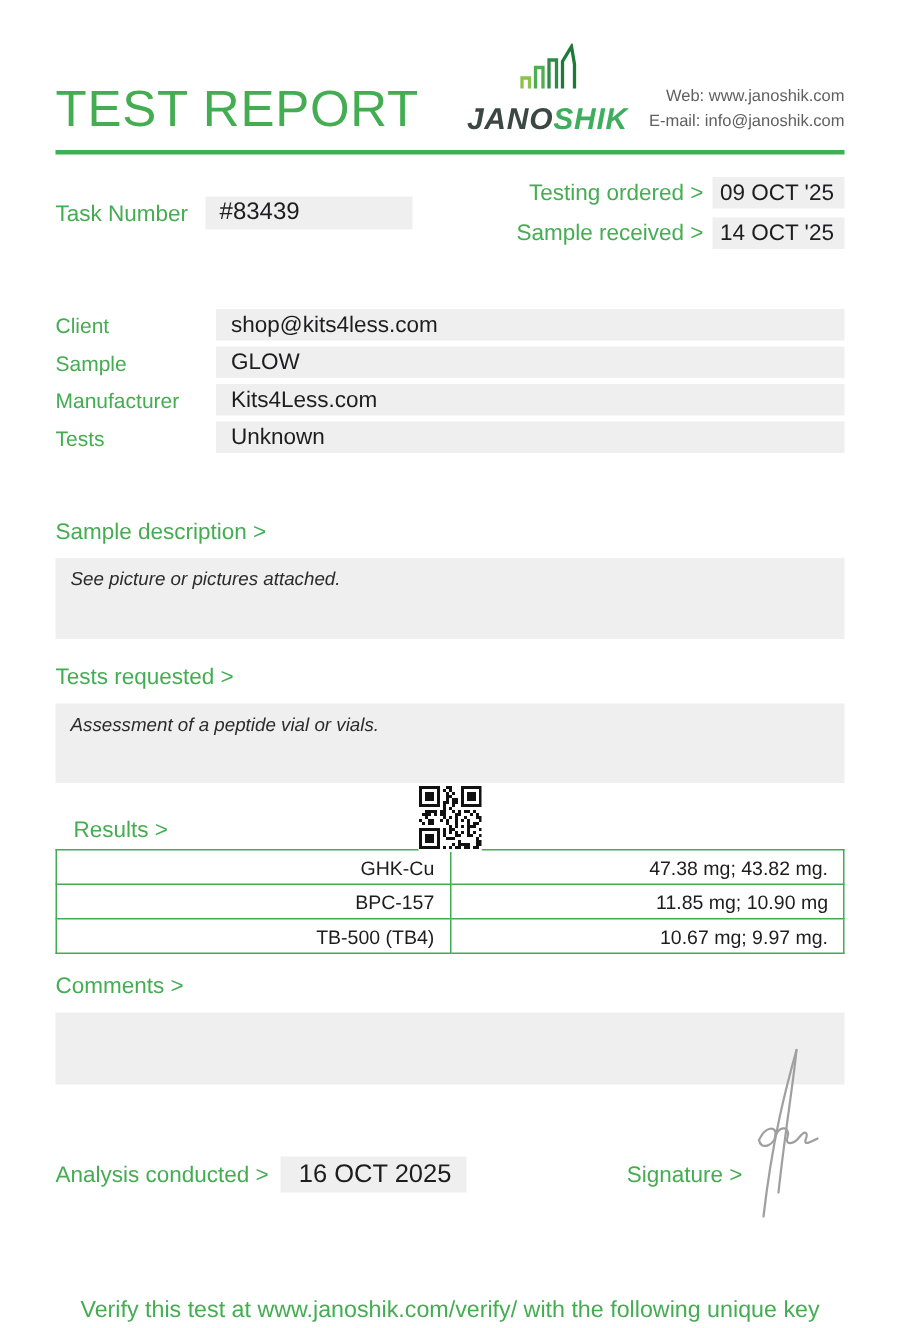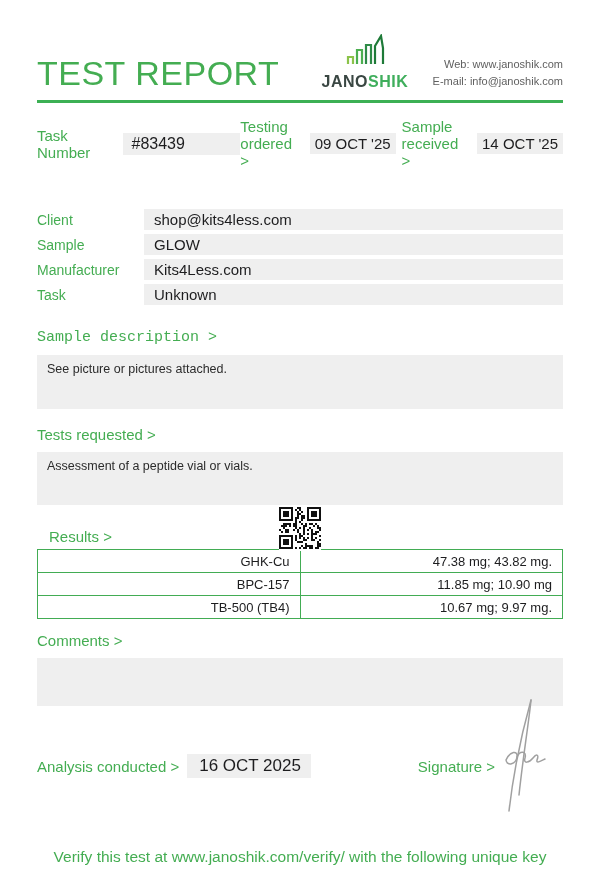--- a/index.html
+++ b/index.html
@@ -5,42 +5,42 @@
   html,body{margin:0;padding:0;background:#ffffff;}
   .page{
     width:600px;height:885px;position:relative;background:#fff;
     font-family:"Liberation Sans", sans-serif;color:#1d1d1f;overflow:hidden;
   }
   .content{padding:0 37px;}
   
   .header{display:flex;justify-content:space-between;align-items:flex-end;padding-top:26px;height:64px;}
   .report-title{font-size:34px;color:#44ad52;letter-spacing:.5px;font-weight:400;line-height:1;}
   .logo{display:flex;flex-direction:column;align-items:center;margin-left:18px;}
-  .logo-text{font-size:16px;font-weight:700;letter-spacing:.5px;line-height:1;margin-top:2px;}
+  .logo-text{font-size:20px;font-weight:700;letter-spacing:.5px;line-height:1;margin-top:2px;font-style:italic;}
   .logo-jano{color:#3a4743;}
   .logo-shik{color:#3fae5c;}
   .contact{font-size:11px;color:#5f5f5f;text-align:right;line-height:1.55;}
   .rule{height:3px;background:#3cb054;margin-top:10px;}
   
   .task-row{display:flex;justify-content:space-between;margin-top:15px;}
   .green-label{color:#44ad52;font-size:15px;}
   .task-left{display:flex;align-items:center;gap:12px;}
   .task-box{background:#efefef;width:120px;padding:2px 9px;font-size:16px;font-weight:500;}
-  .dates{display:flex;flex-direction:row;gap:6px;}
+  .dates{display:flex;flex-direction:column;gap:6px;}
   .date-line{display:flex;align-items:center;justify-content:flex-end;gap:6px;}
   .date-box{background:#efefef;width:78px;padding:2px 5px;font-size:15px;font-weight:500;white-space:nowrap;}
   
   .info{margin-top:40px;}
   .info-row{display:flex;align-items:center;margin-bottom:4px;}
   .info-label{width:107px;flex:0 0 107px;color:#44ad52;font-size:14px;}
   .info-value{flex:1;background:#efefef;padding:2px 10px;font-size:15px;min-height:17px;}
   
   .section-heading{color:#44ad52;font-size:15px;margin-top:0;}
-  .gray-box{background:#efefef;padding:7px 10px;font-size:12.5px;color:#2b2b2b;}
-  .desc-heading{margin-top:24px;font-family:Liberation Mono, monospace;}
+  .gray-box{background:#efefef;padding:7px 10px;font-size:12.5px;color:#2b2b2b;font-style:italic;}
+  .desc-heading{margin-top:44px;}
   .desc-box{margin-top:9px;height:40px;}
   .tests-heading{margin-top:17px;}
   .tests-box{margin-top:9px;height:39px;}
   
   .results-header{position:relative;height:44px;}
   .results-label{position:absolute;left:12px;bottom:4px;}
   .qr{position:absolute;left:50%;transform:translateX(-50%);bottom:-2px;background:#fff;line-height:0;}
   table.results{border-collapse:collapse;width:100%;margin-top:0;}
   table.results td{
     border:1.5px solid #42ac54;font-size:13px;padding:2.5px 10px;height:17px;width:50%;text-align:right;
@@ -110,21 +110,21 @@
       </div>
       <div class="info-row">
         <span class="info-label">Sample</span>
         <span class="info-value">GLOW</span>
       </div>
       <div class="info-row">
         <span class="info-label">Manufacturer</span>
         <span class="info-value">Kits4Less.com</span>
       </div>
       <div class="info-row">
-        <span class="info-label">Task</span>
+        <span class="info-label">Tests</span>
         <span class="info-value">Unknown</span>
       </div>
     </div>
 
     <div class="section-heading desc-heading">Sample description &gt;</div>
     <div class="gray-box desc-box">
       <span>See picture or pictures attached.</span>
     </div>
 
     <div class="section-heading tests-heading">Tests requested &gt;</div>

